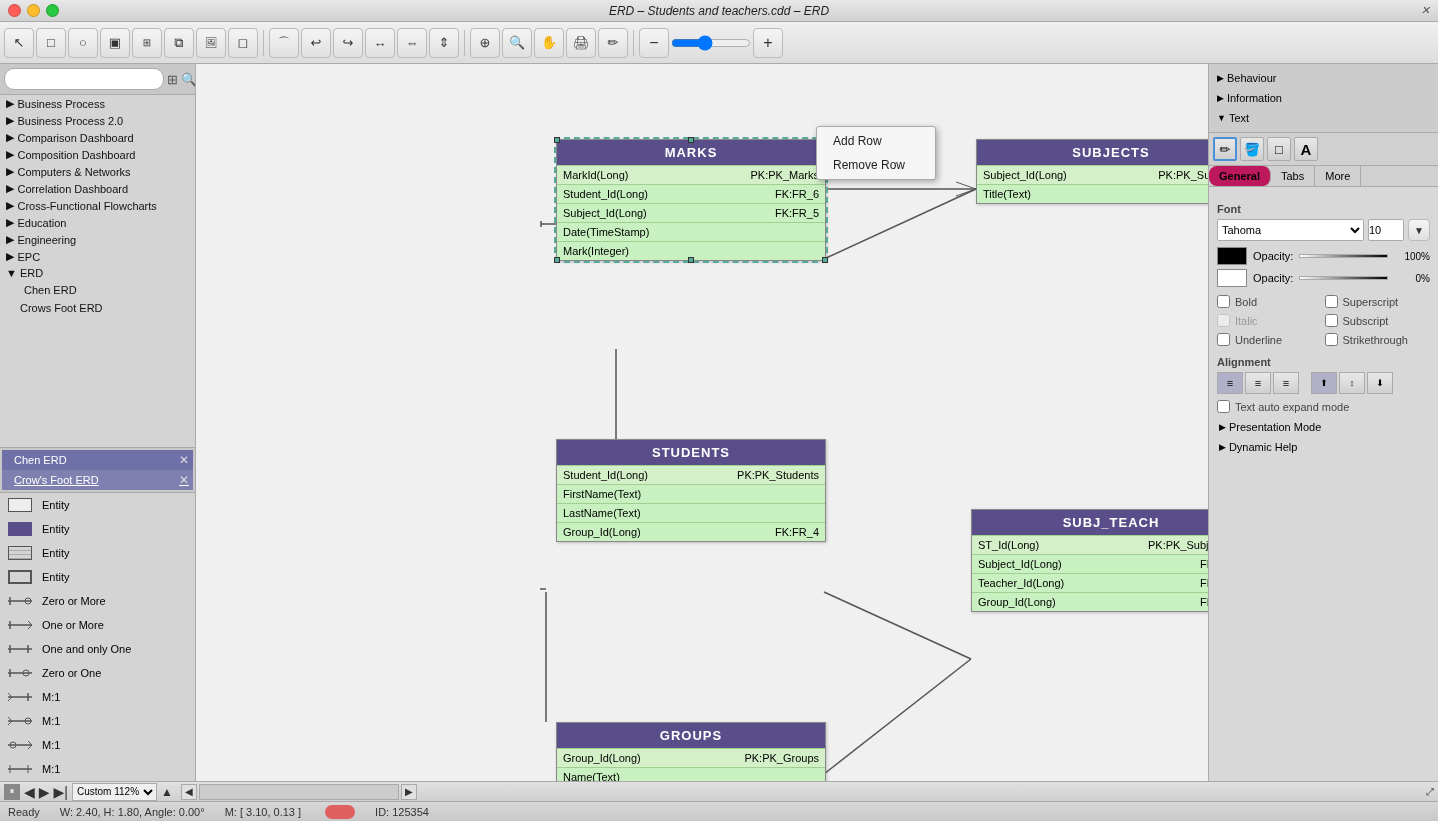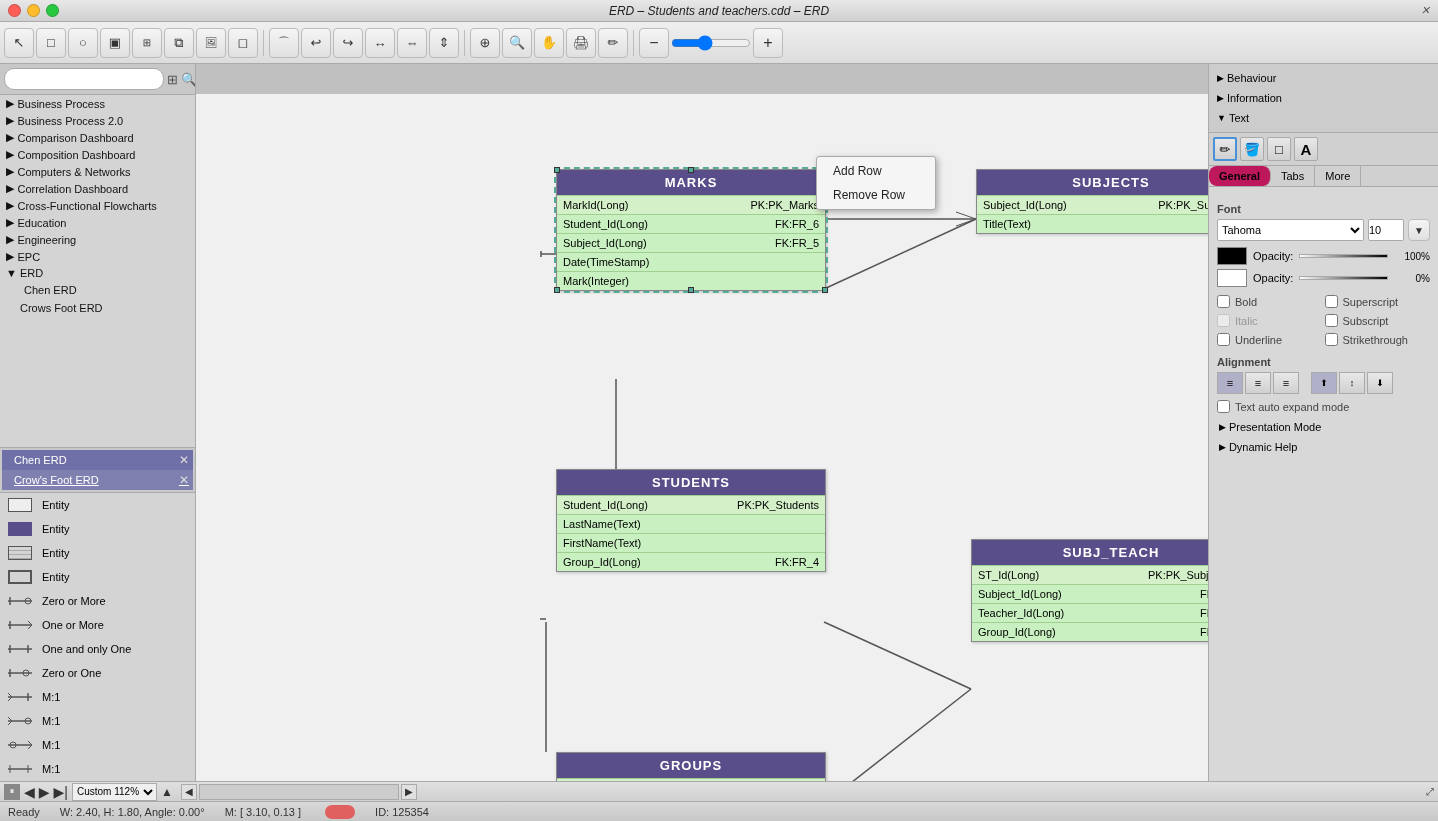--- a/index.html
+++ b/index.html
@@ -133,21 +133,20 @@
       display: flex; align-items: center; justify-content: center;
     }
     .shape-rect { width: 24px; height: 14px; border: 1px solid #555; background: white; }
 
     
     #canvas-area {
       flex: 1;
       background: #0c4a6e;
       position: relative;
       overflow: hidden;
-      margin-top: 30px;
     }
     #canvas {
       position: absolute;
       top: 0; left: 0;
       width: 100%; height: 100%;
       background: #f0f0f0;
     }
 
     
     #context-menu {
@@ -620,25 +619,25 @@
         </div>
       </div>
 
       <div class="erd-table" style="left:360px;top:375px;min-width:270px;">
         <div class="erd-header">STUDENTS</div>
         <div class="erd-row pk">
           <span>Student_Id(Long)</span>
           <span>PK:PK_Students</span>
         </div>
         <div class="erd-row">
+          <span>FirstName(Text)</span>
+          <span></span>
+        </div>
+        <div class="erd-row">
           <span>LastName(Text)</span>
-          <span></span>
-        </div>
-        <div class="erd-row">
-          <span>FirstName(Text)</span>
           <span></span>
         </div>
         <div class="erd-row">
           <span>Group_Id(Long)</span>
           <span>FK:FR_4</span>
         </div>
       </div>
 
       <div class="erd-table" style="left:775px;top:445px;min-width:280px;">
         <div class="erd-header">SUBJ_TEACH</div>

